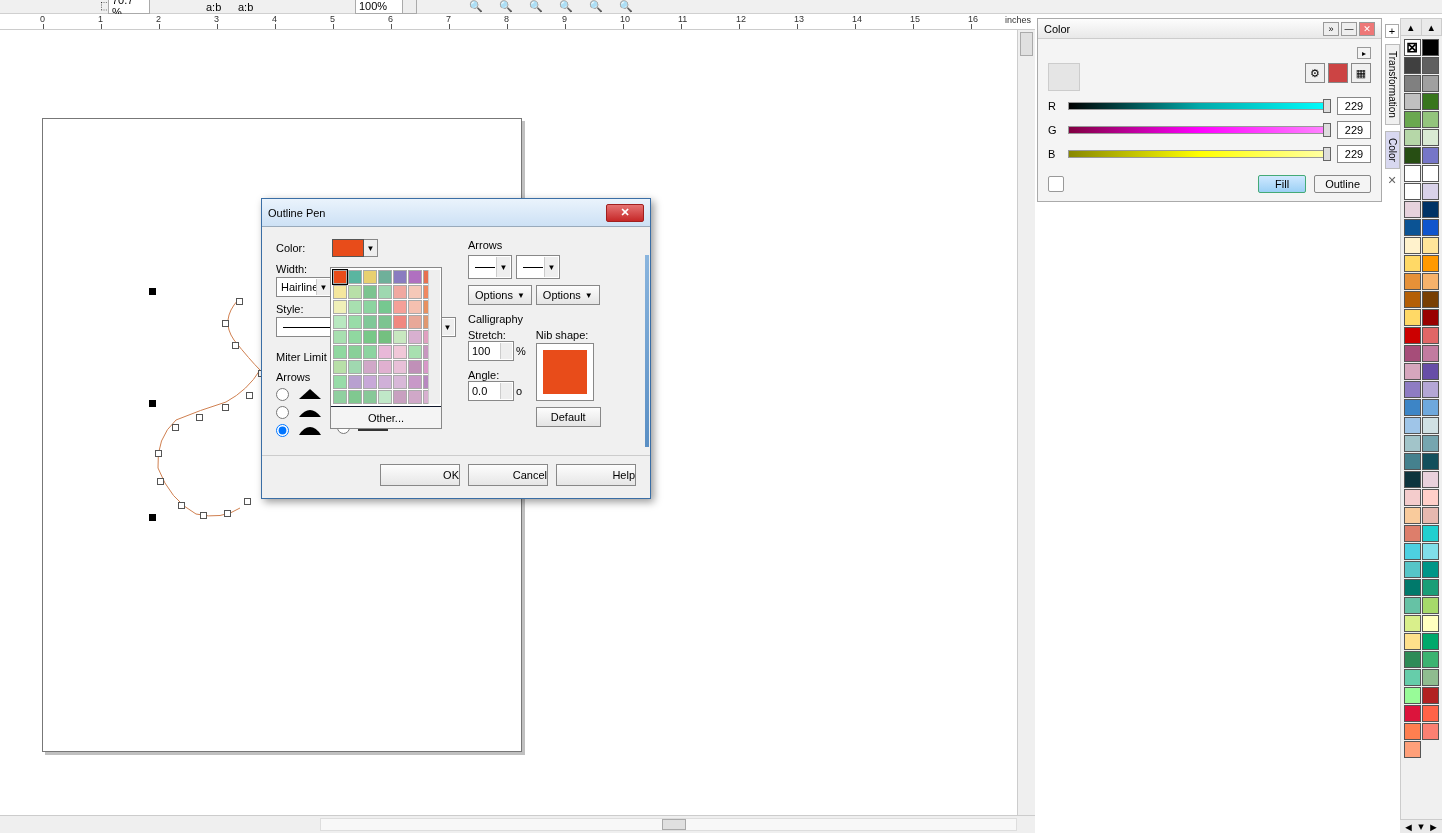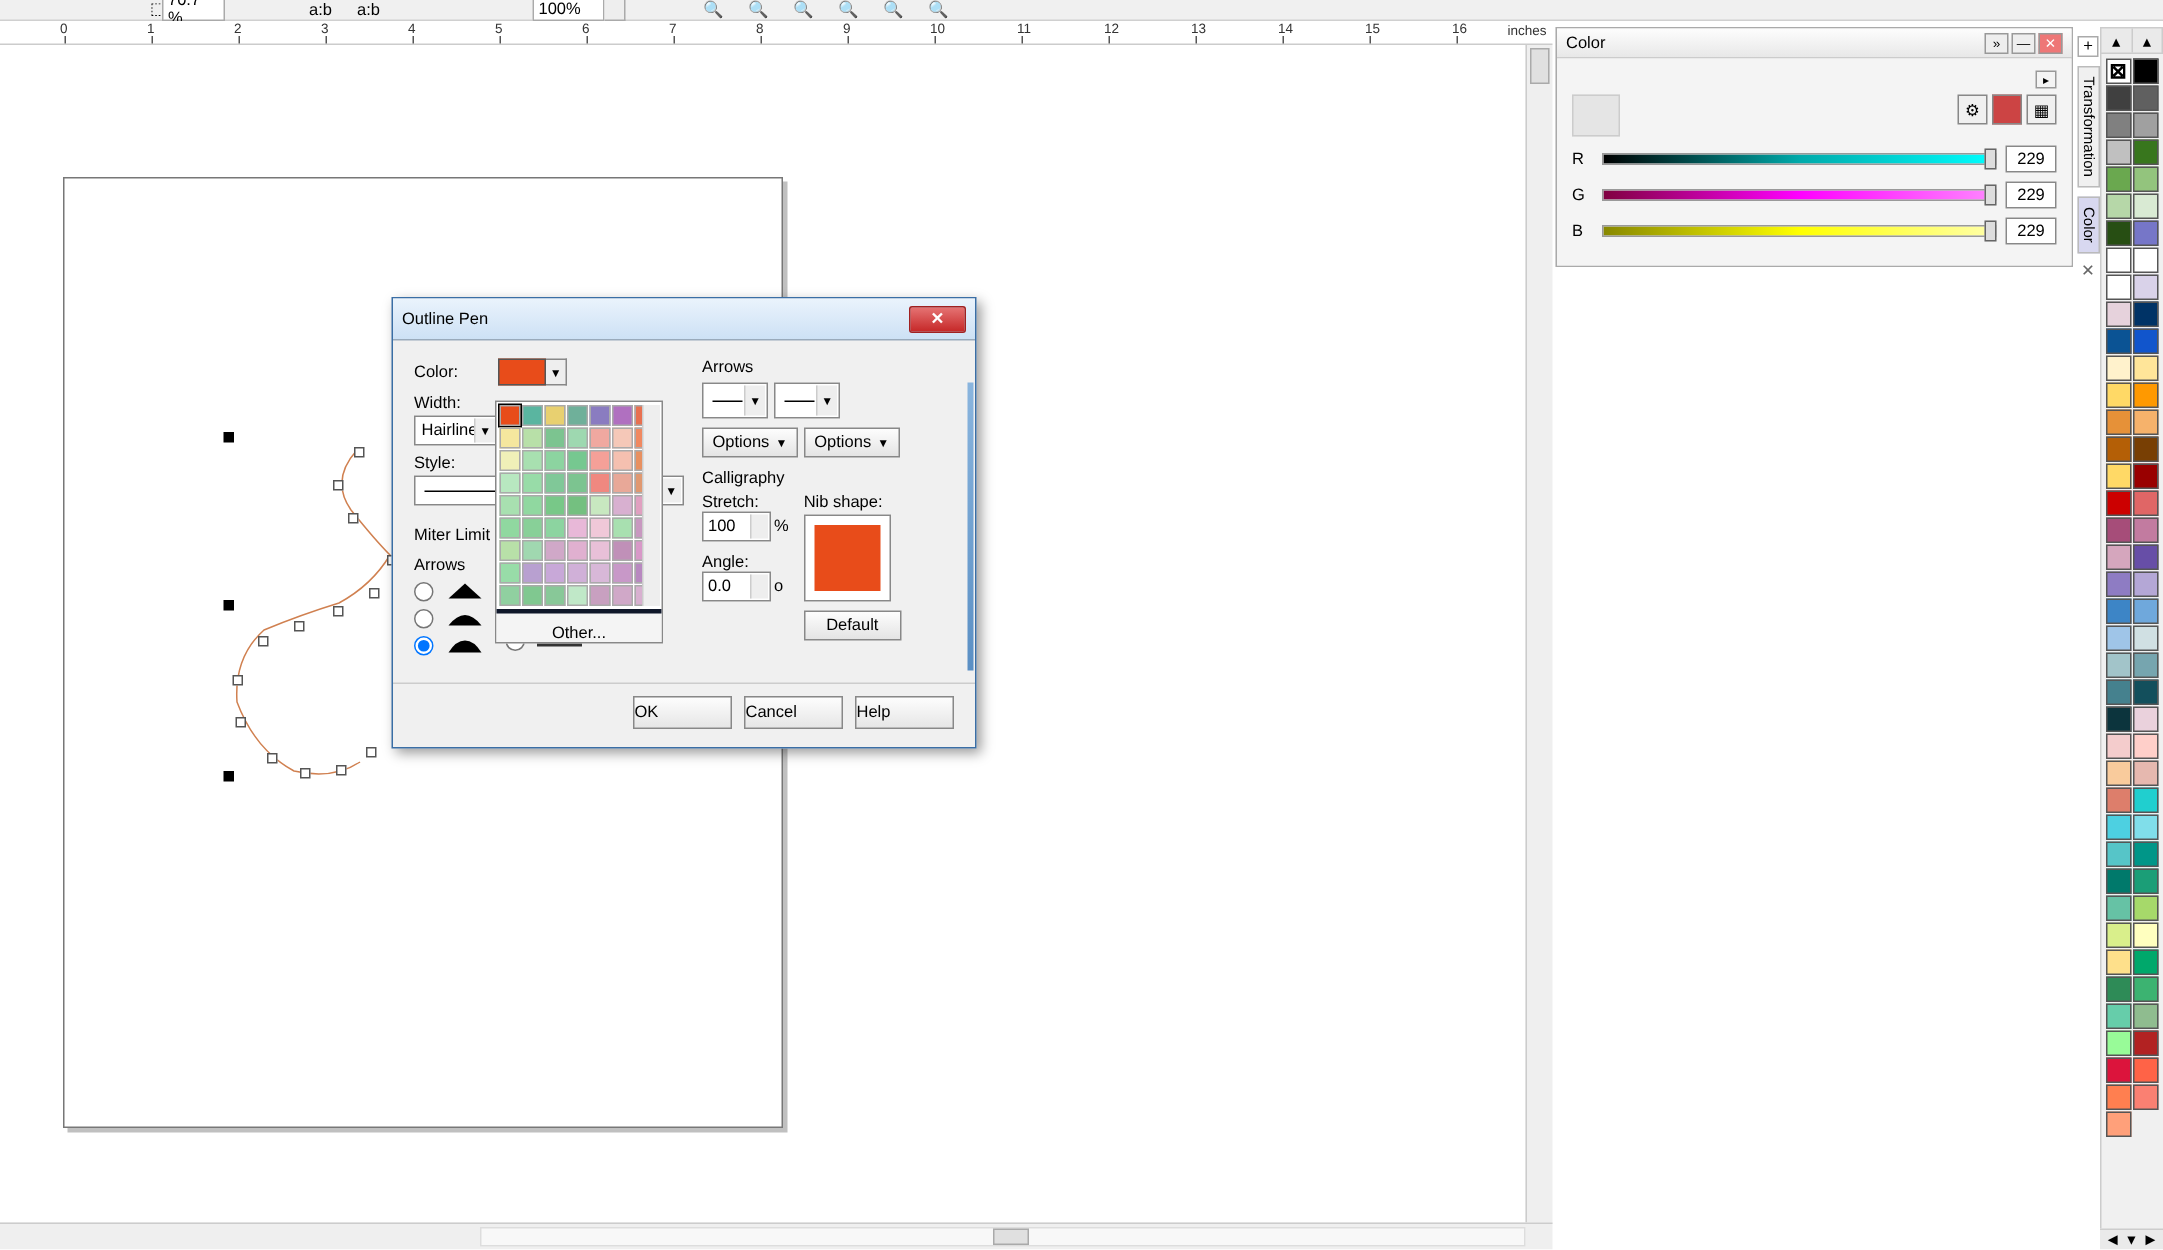--- a/index.html
+++ b/index.html
@@ -85,21 +85,21 @@
 .style-line{ flex:1; height:20px; border:1px solid #888; background:#fff; position:relative;}
 .style-line::after{content:""; position:absolute; left:6px; right:20px; top:9px; height:1px; background:#000;}
 .miter-lbl{white-space:nowrap;}
 
 
 .color-popup{ position:absolute; left:68px; top:40px; width:112px; background:#fff; border:1px solid #888; z-index:10;}
 .cp-grid{ display:grid; grid-template-columns:repeat(7,14px); grid-auto-rows:14px; gap:1px; padding:2px;}
 .cp-grid .c{ border:1px solid #aaa;}
 .cp-grid .c.sel{ outline:1px solid #000;}
 .cp-scroll{position:absolute; right:1px; top:2px; width:12px; bottom:24px; background:#eee; border-left:1px solid #ccc;}
-.cp-other{height:22px; border-top:3px solid #0f172a; display:flex; align-items:flex-end; justify-content:center; background:#f4f4f4;}
+.cp-other{height:22px; border-top:1px solid #0f172a; display:flex; align-items:center; justify-content:center; background:#f4f4f4;}
 
 
 .group-title{ font-size:11px; margin-bottom:4px;}
 .arrow-row{display:flex; gap:4px; margin-bottom:6px;}
 .arrow-combo{ width:44px; height:24px; border:1px solid #888; background:#fff; position:relative;}
 .arrow-combo::after{content:""; position:absolute; left:6px; right:16px; top:11px; height:1px; background:#000;}
 .arrow-combo .aend{ position:absolute; right:1px; top:1px; bottom:1px; width:14px; background:#eee; border-left:1px solid #ccc; display:flex; align-items:center; justify-content:center; font-size:8px;}
 .opt-btn{ height:20px; padding:0 6px; border:1px solid #888; background:linear-gradient(#fdfdfd,#e4e4e4); display:flex; align-items:center;}
 .opt-btn .ar{margin-left:4px; font-size:8px;}
 
@@ -113,21 +113,21 @@
 .corners-group{ display:flex; gap:14px; margin-top:8px;}
 .cg-col .cg-title{margin-bottom:4px;}
 .radio-row{display:flex; align-items:center; gap:8px; margin-bottom:4px;}
 .radio-row input{margin:0;}
 
 .checks{margin-top:8px;}
 .check-row{display:flex; align-items:center; gap:4px; margin-bottom:3px;}
 
 .dlg-sep{ border-top:1px solid #ccc; margin:8px 0;}
 .dlg-buttons{ display:flex; justify-content:flex-end; gap:8px; padding:0 14px 12px;}
-.dlg-buttons .btn{ width:66px; height:22px; border:1px solid #888; background:linear-gradient(#fdfdfd,#e6e6e6); display:flex; align-items:center; justify-content:flex-start;}
+.dlg-buttons .btn{ width:80px; height:22px; border:1px solid #888; background:linear-gradient(#fdfdfd,#e6e6e6); display:flex; align-items:center; justify-content:flex-end;}
 
 .vscroll-dlg{ position:absolute; right:1px; top:28px; bottom:0; width:4px; background:linear-gradient(#8ab5de,#5a8fc4);}
 </style>
 </head>
 <body>
 
 <div class="top-toolbar">
   <span style="position:absolute;left:100px;top:-1px">⬚</span>
   <div class="pct">
       <span>70.7 %</span>
@@ -464,20 +464,26 @@
           <div class="thumb"></div>
         </div>
       <div class="val">229</div>
     </div>
     <div class="slider-row">
       <span class="lbl">B</span>
       <div class="track b">
           <div class="thumb"></div>
         </div>
       <div class="val">229</div>
+    </div>
+    <div class="fill-outline-row">
+      <div class="lockicon"></div>
+      <div style="flex:1"></div>
+      <div class="fbtn"><span>Fill</span></div>
+      <div class="obtn"><span>Outline</span></div>
     </div>
   </div>
 </div>
 
 <div class="side-tabs">
   <div style="width:14px;height:14px;border:1px solid #aaa;display:flex;align-items:center;justify-content:center">+</div>
   <div class="vt">Transformation</div>
   <div class="vt" style="background:#d8d8f0">Color</div>
   <div class="closex">✕</div>
 </div>

